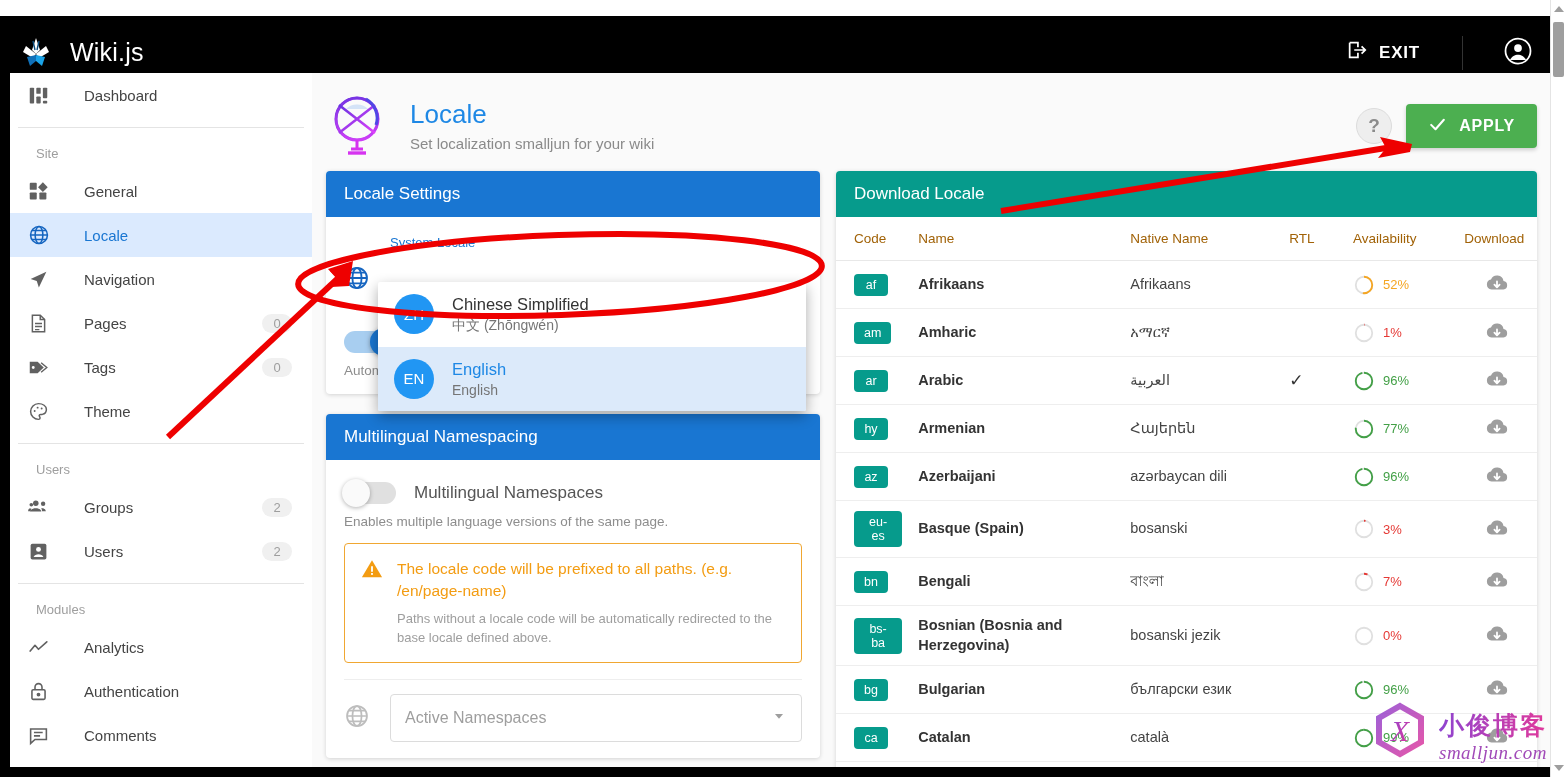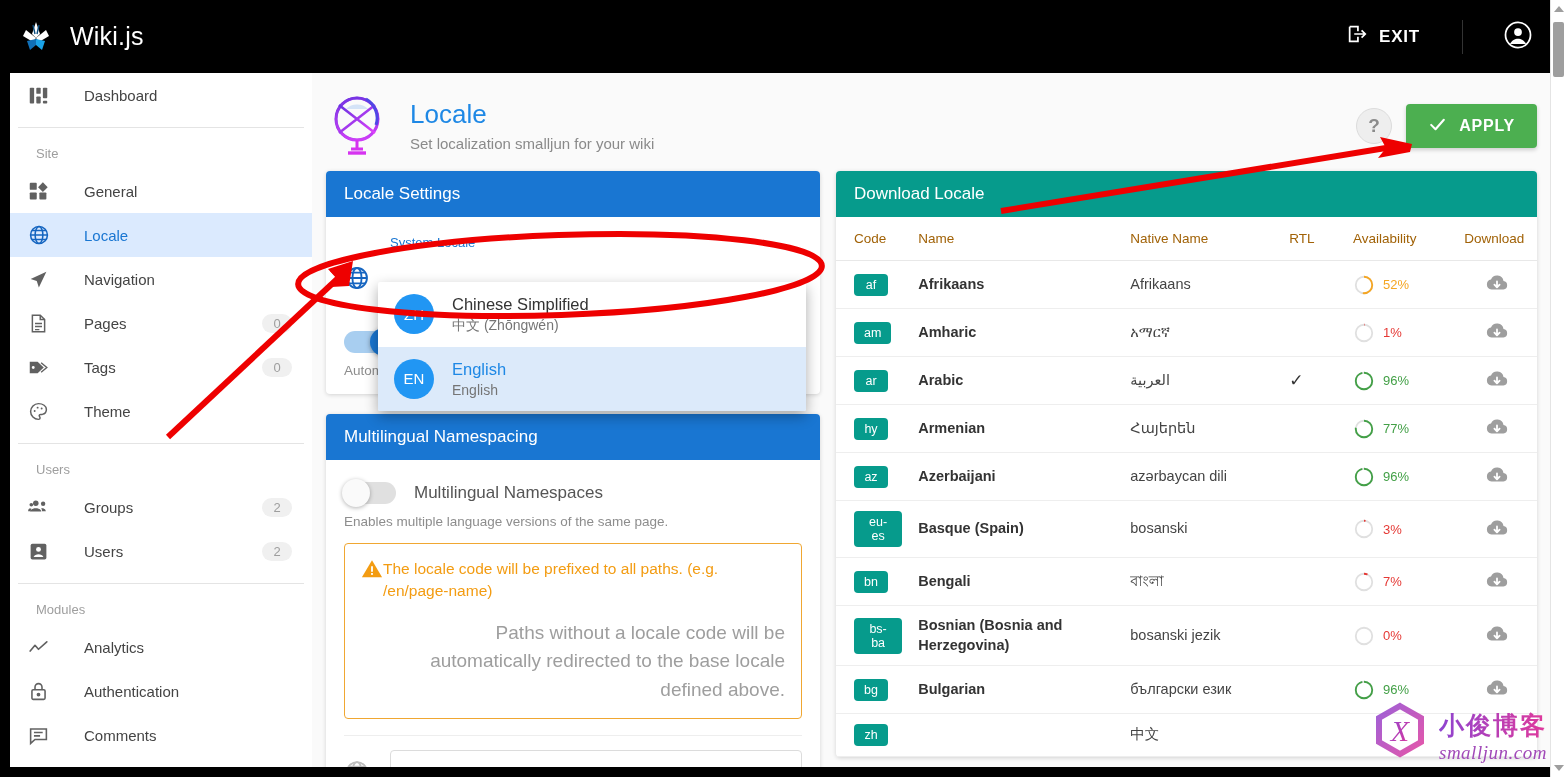--- a/index.html
+++ b/index.html
@@ -7,21 +7,21 @@
     width: 1565px; height: 777px;
     overflow: hidden;
     background: #fff;
     font-family: "Liberation Sans", sans-serif;
     -webkit-font-smoothing: antialiased;
   }
   #app { position: relative; width: 1565px; height: 777px; overflow: hidden; }
 
   
   .topbar {
-    position: absolute; top: 0; left: 0; width: 1565px; height: 73px;
+    position: absolute; top: 16px; left: 0; width: 1565px; height: 73px;
     background: #000; display: flex; align-items: center;
   }
   .brand { display: flex; align-items: center; padding-left: 16px; width: 300px; }
   .brand-logo { width: 40px; height: 40px; position: relative; }
   .brand-name {
     color: #fff; font-size: 25px; font-weight: 400; margin-left: 14px; letter-spacing: .2px;
   }
   .admin-area {
     position: absolute; left: 0; right: 0; text-align: center;
     color: #9aa0a6; font-size: 13px; letter-spacing: 3px; font-weight: 500;
@@ -117,24 +117,24 @@
     box-shadow: 0 1px 4px rgba(0,0,0,.3);
   }
   .toggle.on .knob { right: -2px; background: #1976d2; }
   .toggle.off .knob { left: -2px; background: #fafafa; }
   .toggle-label { margin-left: 18px; color: #555; font-size: 17px; }
   .hint { color: #8d8d8d; font-size: 13.5px; margin-top: 10px; }
   .hr { height: 1px; background: #eee; margin: 16px 0 14px; }
 
   .alert {
     border: 1px solid #f0a732; border-radius: 4px; padding: 14px 16px;
-    display: flex; margin-top: 14px;
+    display: flex; gap: 14px; margin-top: 14px;
   }
   .alert-title { color: #f39c12; font-size: 15.5px; line-height: 1.45; }
-  .alert-text { color: #9e9e9e; font-size: 19px; line-height: 1.5; margin-top: 16px; text-align: right; }
+  .alert-text { color: #9e9e9e; font-size: 13px; line-height: 1.5; margin-top: 6px; }
 
   .ns-row { display: flex; align-items: center; margin-top: 14px; }
   .ns-icon { color: #bdbdbd; width: 30px; flex: none; }
   .ns-input {
     flex: 1; margin-left: 16px; border: 1px solid #dcdcdc; border-radius: 4px;
     height: 48px; display: flex; align-items: center; padding: 0 14px;
     color: #9e9e9e; font-size: 16px;
   }
   .ns-input .caret { margin-left: auto; color: #9e9e9e; }
 
@@ -732,20 +732,39 @@
                       </svg>
                       <span class="pct" style="color:#43a047">96%</span>
                     </span>
                   </td>
                   <td class="col-dl"><span class="dl-icon"><svg width="24" height="24" viewBox="0 0 24 24" fill="#9e9e9e">
                         <path d="M18.5 10A6.5 6.5 0 006 8.6 5 5 0 006.5 18.5h12a4.3 4.3 0 000-8.5z"></path>
                         <path d="M12 10.5v4.2M9.4 13.6L12 16.4l2.6-2.8" stroke="#fff" stroke-width="1.8" fill="none" stroke-linecap="round" stroke-linejoin="round"></path>
                       </svg></span></td>
                 </tr>
                 <tr>
+                  <td class="col-code"><span class="code-chip">ca</span></td>
+                  <td class="col-name"><span class="lang-name">Catalan</span></td>
+                  <td class="col-native"><span class="native">català</span></td>
+                  <td class="col-rtl"></td>
+                  <td class="col-avail">
+                    <span class="avail">
+                      <svg width="22" height="22" viewBox="0 0 24 24">
+                        <circle cx="12" cy="12" r="9" fill="none" stroke="#e0e0e0" stroke-width="2"></circle>
+                        <circle cx="12" cy="12" r="9" fill="none" stroke="#43a047" stroke-width="2" stroke-dasharray="55.98 56.55" transform="rotate(-90 12 12)" stroke-linecap="butt"></circle>
+                      </svg>
+                      <span class="pct" style="color:#43a047">99%</span>
+                    </span>
+                  </td>
+                  <td class="col-dl"><span class="dl-icon"><svg width="24" height="24" viewBox="0 0 24 24" fill="#9e9e9e">
+                        <path d="M18.5 10A6.5 6.5 0 006 8.6 5 5 0 006.5 18.5h12a4.3 4.3 0 000-8.5z"></path>
+                        <path d="M12 10.5v4.2M9.4 13.6L12 16.4l2.6-2.8" stroke="#fff" stroke-width="1.8" fill="none" stroke-linecap="round" stroke-linejoin="round"></path>
+                      </svg></span></td>
+                </tr>
+                <tr>
                   <td class="col-code"><span class="code-chip">zh</span></td>
                   <td class="col-name"><span class="lang-name"></span></td>
                   <td class="col-native"><span class="native">中文</span></td>
                   <td class="col-rtl"></td>
                   <td class="col-avail"></td>
                   <td class="col-dl"></td>
                 </tr>
               </tbody>
           </table>
         </div>

